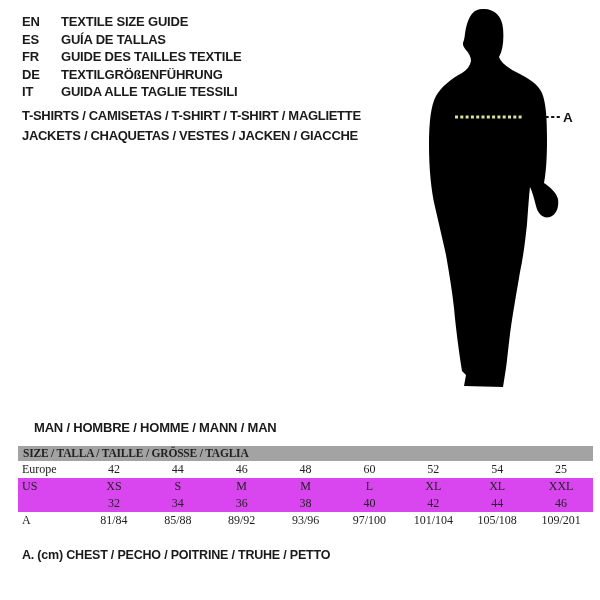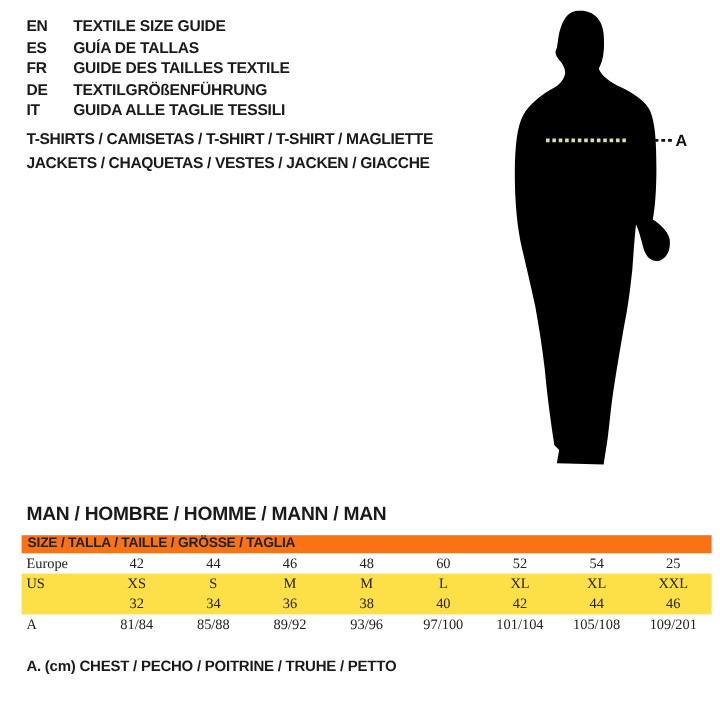--- a/index.html
+++ b/index.html
@@ -32,37 +32,38 @@
     line-height: 19.5px; letter-spacing: -0.3px;
     white-space: nowrap;
   }
 
   
   .figure-wrap { position: absolute; left: 420px; top: 0; width: 172px; height: 400px; }
   .figure-wrap svg { display: block; width: 100%; height: 100%; }
 
   
   .section-title {
-    position: absolute; left: 22px; top: 420px;
-    font-weight: bold; font-size: 16px; letter-spacing: -0.2px;
+    position: absolute; left: 34px; top: 420px;
+    font-weight: bold; font-size: 13px; letter-spacing: -0.2px;
     white-space: nowrap;
     text-align: right;
   }
 
   
   .size-table { position: absolute; left: 18px; top: 446px; width: 575px; }
   .thead {
-    background: #f97316;
+    background: #a3a3a3;
     height: 15px; line-height: 15px;
     font-weight: bold; font-size: 11.5px;
     padding-left: 5px; letter-spacing: -0.2px;
     color: #222;
+    font-family: Liberation Serif, serif;
   }
   .trow { display: flex; height: 17px; line-height: 17px; font-size: 12px; color: #222; font-family: Liberation Serif, serif; }
-  .trow.shaded { background: #fde047; }
+  .trow.shaded { background: #d946ef; }
   .tlabel { flex: 0 0 60px; padding-left: 4px; }
   .tcell { flex: 1 1 0; text-align: center; }
 
   
   .footnote {
     position: absolute; left: 22px; top: 548px;
     font-weight: bold; font-size: 12.5px; letter-spacing: -0.2px;
     white-space: nowrap;
   }
 </style>

